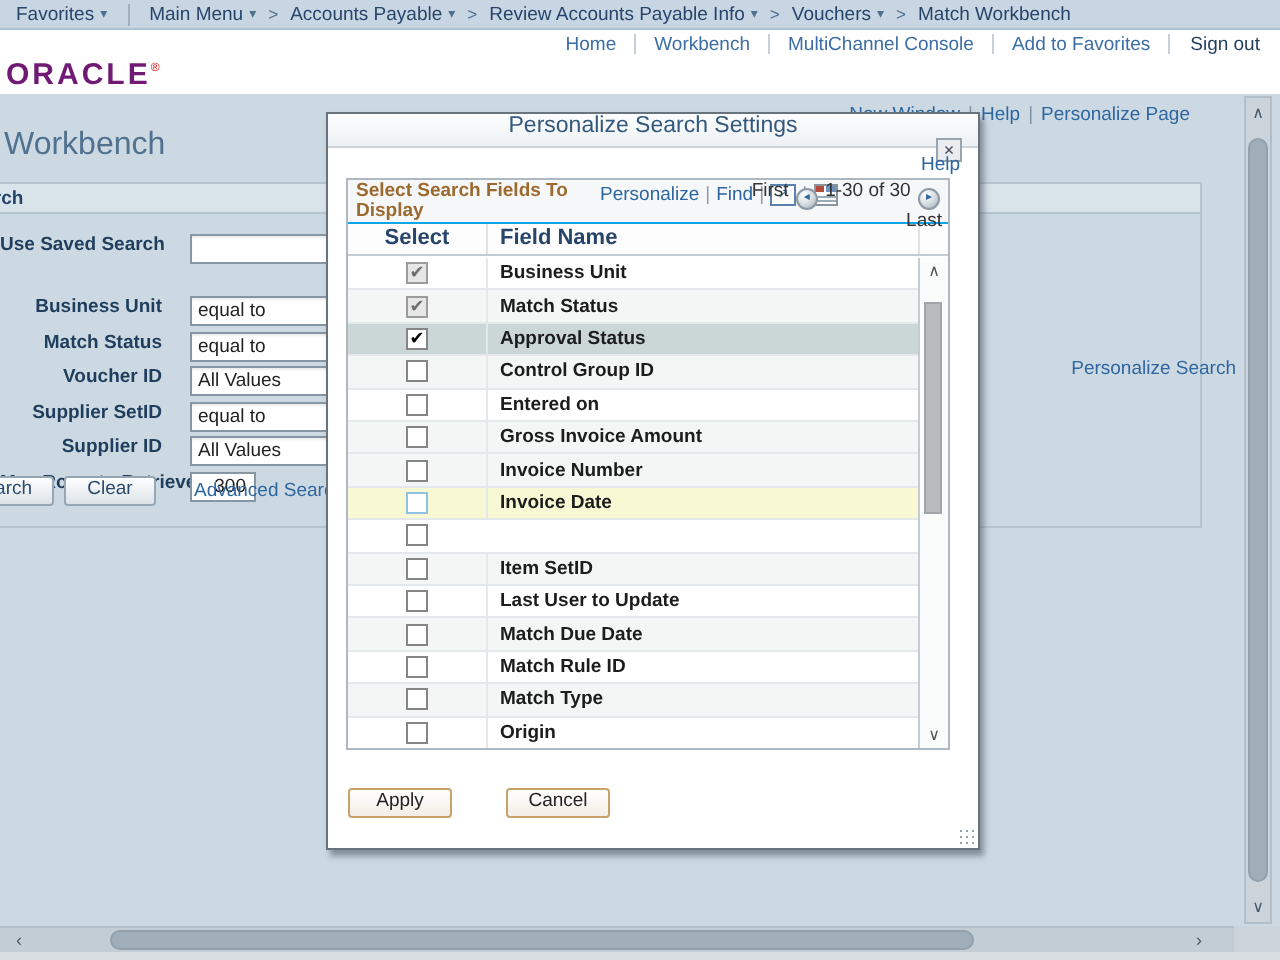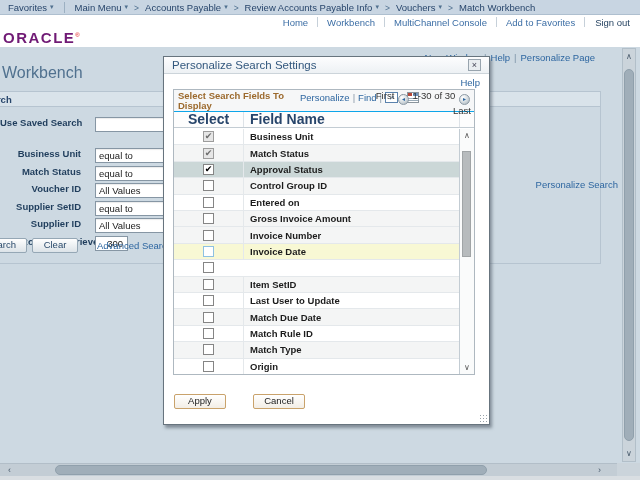--- a/index.html
+++ b/index.html
@@ -59,41 +59,41 @@
   .hsb-left, .hsb-right { position:absolute; top:1px; font-size:9px; color:#46586a; }
   .hsb-left { left:8px; } .hsb-right { left:598px; }
   .hsb-thumb { position:absolute; top:1px; left:55px; width:432px; height:10px; background:#a0aeb9; border:1px solid #90a0ac; border-radius:5px; }
   .sb-corner { position:absolute; left:617px; top:416px; width:23px; height:13px; background:#cbd4db; z-index:2; }
   .bottom-strip { position:absolute; top:476px; left:0; width:640px; height:4px; background:#d9dee2; }
 
   
   .modal { position:absolute; left:163px; top:9px; width:327px; height:369px; background:#fff;
     border:1px solid #67747e; box-shadow:2px 3px 3px rgba(70,80,92,.55); z-index:10; }
   .modal-titlebar { height:17px; background:linear-gradient(#fdfdfe,#edf1f4); border-bottom:1px solid #ccd4da;
-    display:flex; align-items:center; padding:0 8px; }
+    display:flex; align-items:center; padding:0 8px;flex-direction:column; }
   .modal-title { font-size:11.5px; color:#33587e; }
   .modal-close { margin-left:auto; width:13px; height:12px; background:#e9edf0; border:1px solid #98a4ae;
     font-size:9px; line-height:10px; text-align:center; color:#445; }
   .help-link { position:absolute; top:20px; right:9px; font-size:9.5px; color:#2d66a0; }
 
   .grid { position:absolute; left:9px; top:32px; width:302px; height:286px; border:1px solid #aeb8c0; background:#fff; }
   .grid-head { position:relative; height:22px; background:#f6f7f8; border-bottom:1px solid #0ea5e9;text-decoration:underline; }
   .grid-title { position:absolute; left:4px; top:1px; width:118px; font-size:9.5px; font-weight:bold; color:#9c6a2e; line-height:10px; }
   .grid-toolbar { position:absolute; left:126px; top:2px; font-size:9.5px; color:#2d66a0; display:flex; align-items:center; }
   .tsep { color:#8a9aa8; margin:0 3px; }
   .mini-icon { display:inline-flex; }
   .viewall { width:13px; height:11px; border:1px solid #5b82ad; background:#fff; font-size:7px; line-height:9px;
     color:#5b82ad; text-align:center; display:inline-block; }
   .grid-pager { position:absolute; right:3px; top:0; width:97px; font-size:9.5px; color:#333; text-align:right; line-height:11px; }
   .navbtn { display:inline-block; width:11px; height:11px; border-radius:50%; border:1px solid #8d9aa5;
     background:radial-gradient(circle at 32% 26%, #ffffff, #d3dade 55%, #9fabb4); color:#2d66a0;
     font-size:6px; line-height:9px; text-align:center; vertical-align:-2px; margin:0 1px; }
 
   .col-head { height:16px; border-bottom:1px solid #c3ccd3; display:flex; background:#fdfdfd;
-    font-size:14px; font-weight:bold; color:#27456b; }
+    font-size:11px; font-weight:bold; color:#27456b; }
   .ch-select { width:69px; text-align:center; line-height:15px; }
   .ch-field { flex:1; line-height:15px; padding-left:6px; border-left:1px solid #dde2e7; }
   .ch-sb { width:15px; border-left:1px solid #dde2e7; }
 
   .grid-rows { position:absolute; left:0; top:39px; right:15px; bottom:0; display:flex; flex-direction:column; }
   .grow { flex:1; display:flex; align-items:center; border-bottom:1px solid #e4e8eb; background:#fff; }
   .grow:last-child { border-bottom:none; }
   .grow.alt { background:#f4f5f5; }
   .grow.sel { background:#cbd7d7; }
   .grow.hovrow { background:#f8f8d4; }

